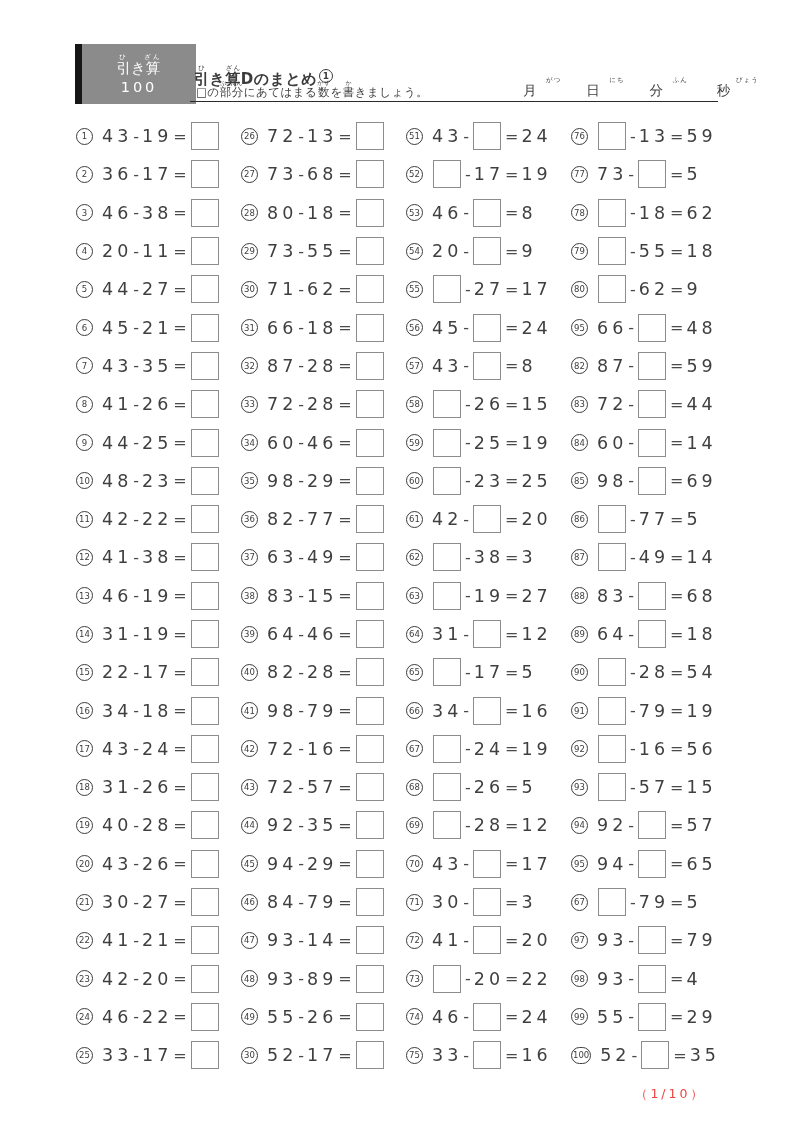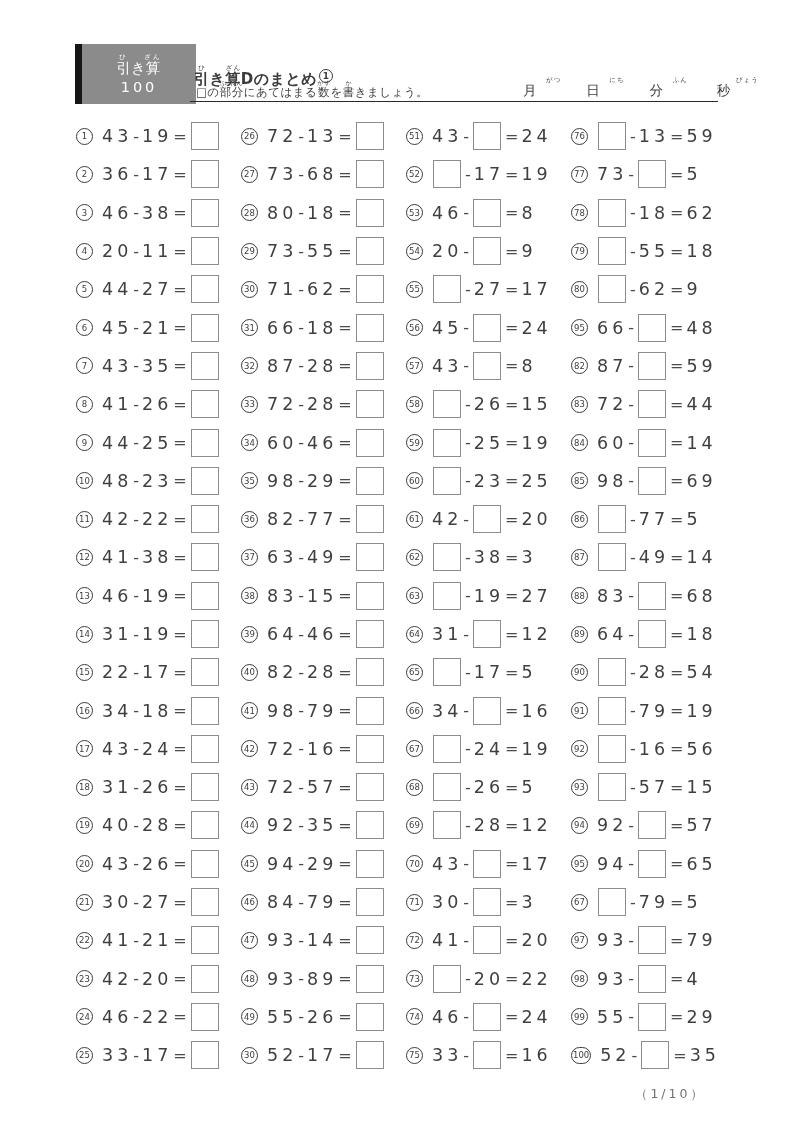--- a/index.html
+++ b/index.html
@@ -70,21 +70,21 @@
   .eq { display:flex; align-items:center; font-size:17.5px; color:#3f3f3f; }
   .eq .num { letter-spacing:4px; margin-left:2px; white-space:nowrap; }
   .eq .op { margin:0 1px; color:#4a4a4a; font-size:16px; }
   .eq .box {
     width:28px; height:28px; border:1.6px solid #8c8c8c; background:#fff;
     margin:0 3px; flex:0 0 auto;
   }
 
   .footer {
     position:absolute; right:88px; bottom:20px;
-    font-size:12.5px; letter-spacing:3px; color:#737373;
+    font-size:12.5px; letter-spacing:3px; color:#ef4444;
   }
 </style>
 </head>
 <body>
 
 <div class="page">
 
   <div class="badge">
     <div class="badge-subject"><ruby>引<rt>ひ</rt></ruby>き<ruby>算<rt>ざん</rt></ruby></div>
     <div class="badge-score">100</div>

